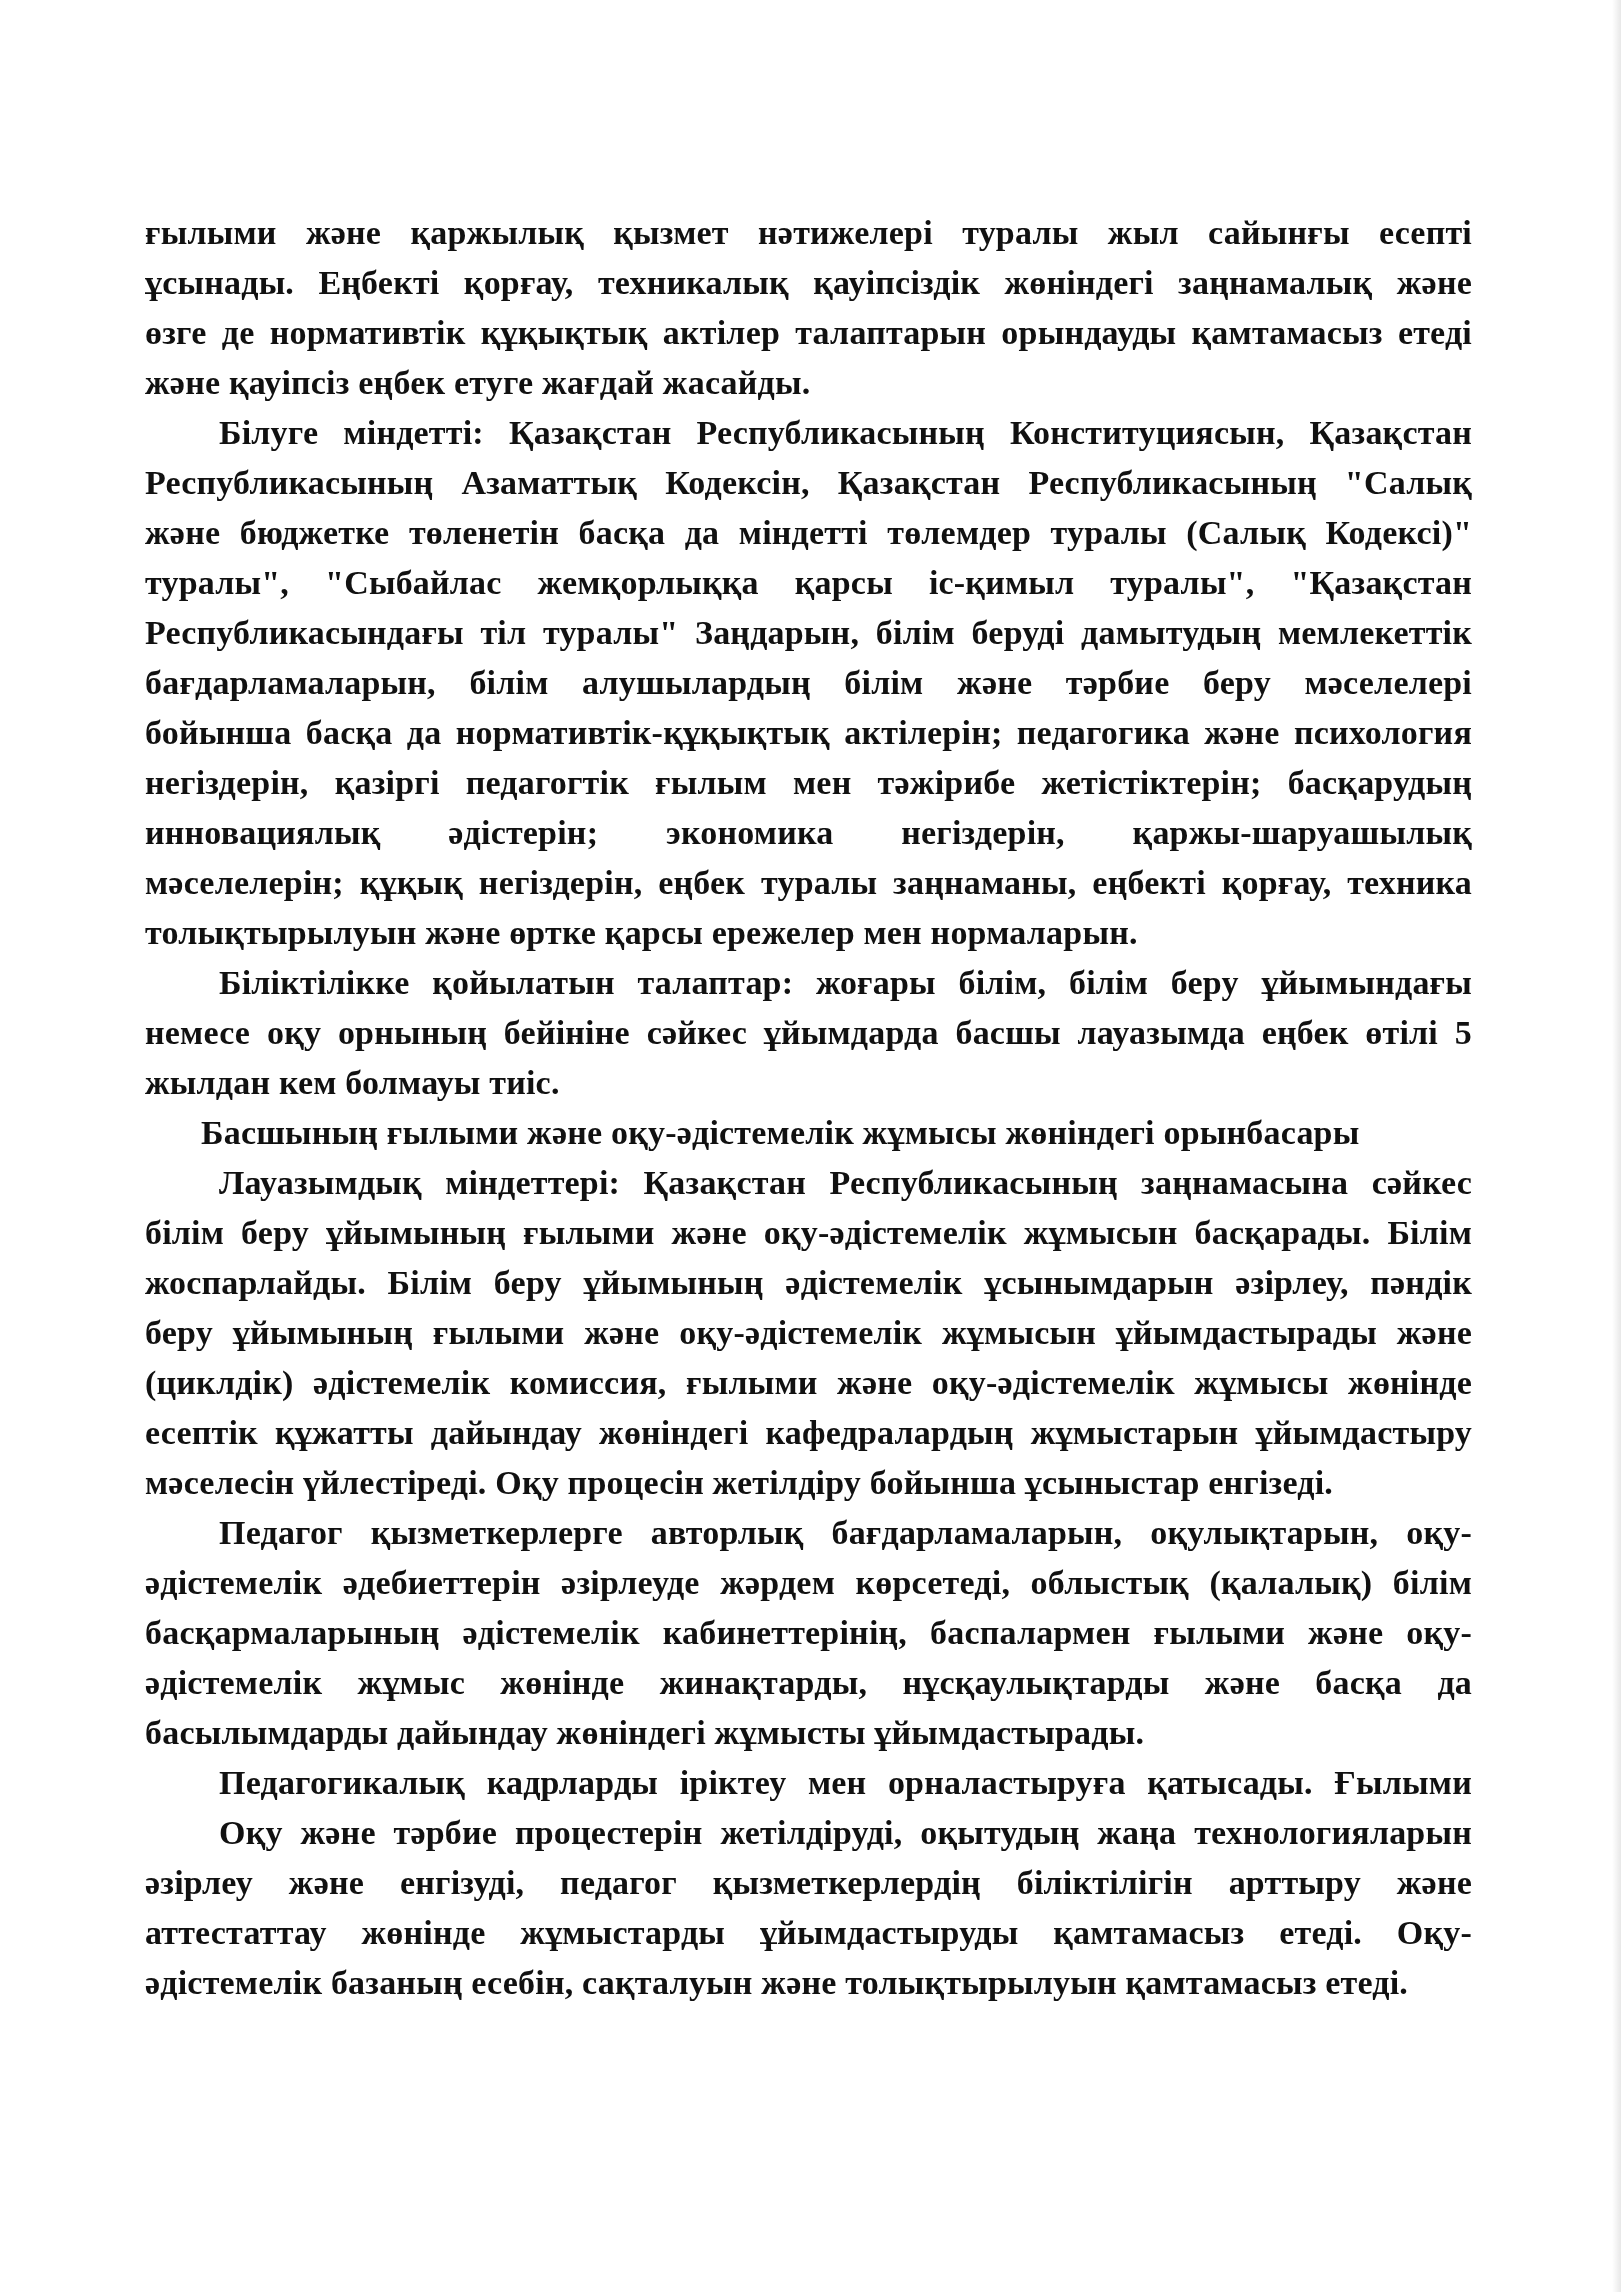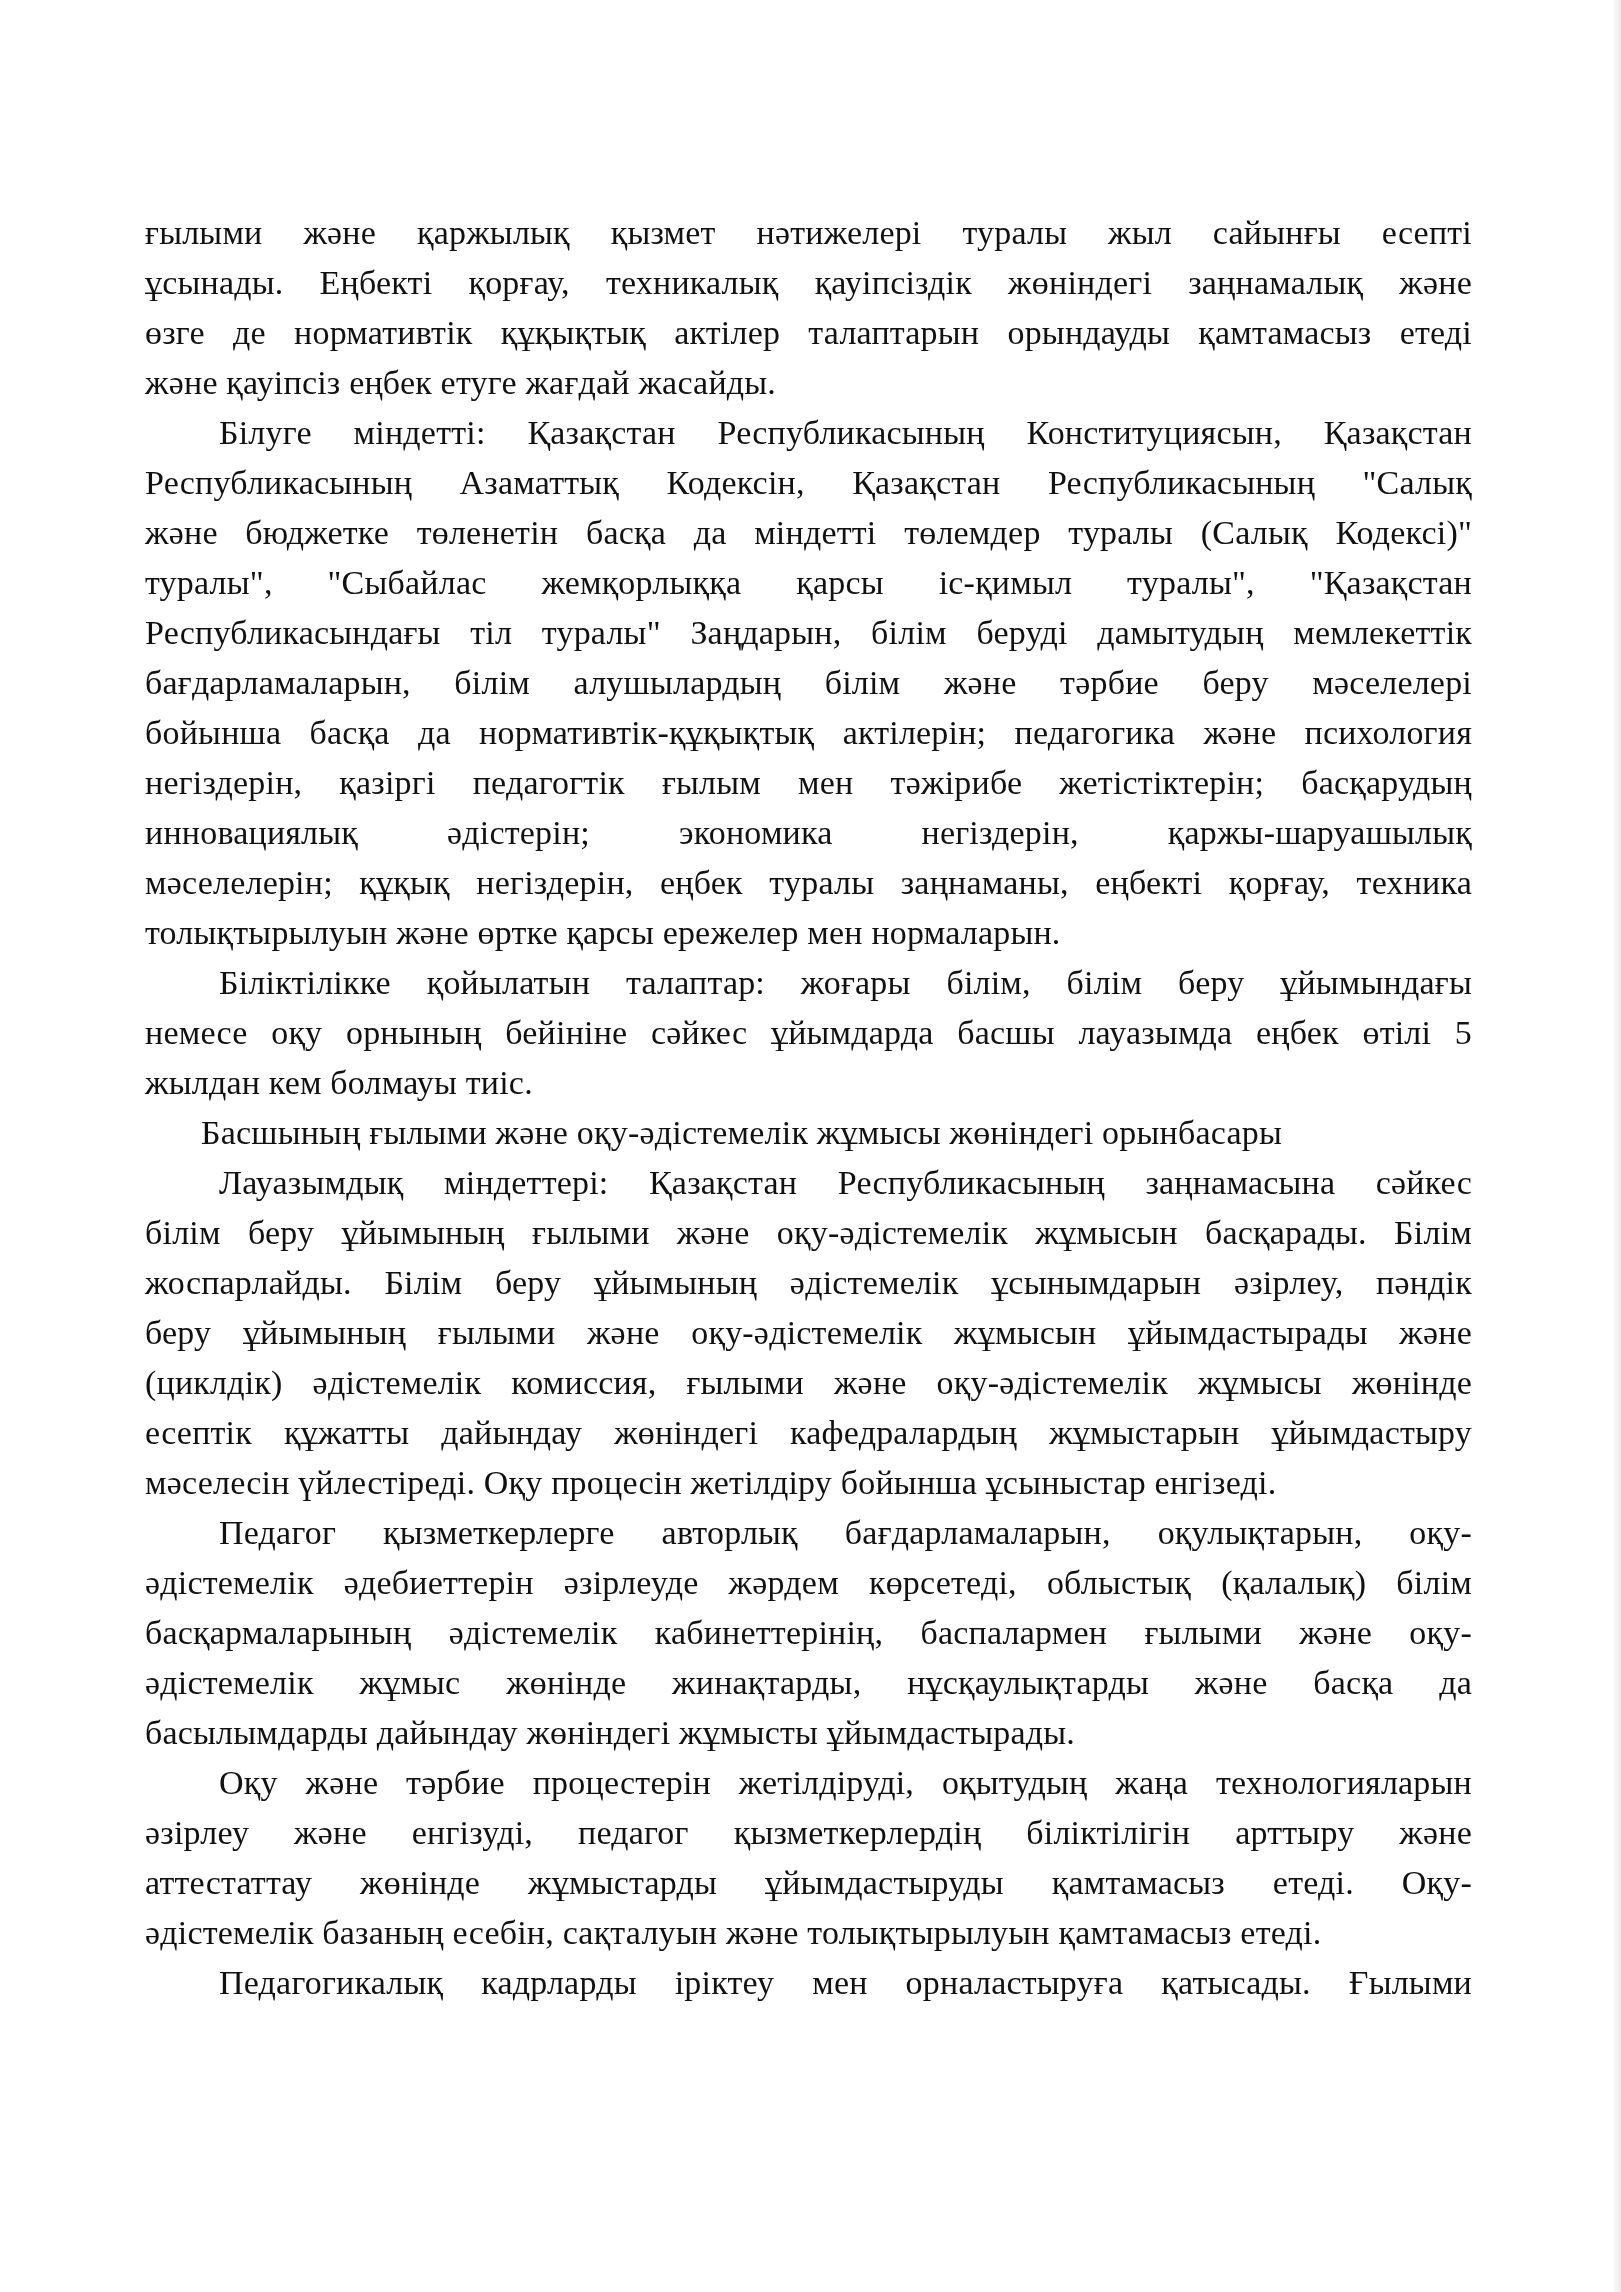--- a/index.html
+++ b/index.html
@@ -8,20 +8,21 @@
     background: #ffffff;
   }
   .page {
     position: relative;
     width: 1621px;
     height: 2293px;
     background: #ffffff;
     color: #111111;
     font-family: "Liberation Serif", "DejaVu Serif", serif;
     overflow: hidden;
+    font-weight: bold;
   }
   
   .page::after {
     content: "";
     position: absolute;
     top: 0;
     right: 0;
     width: 8.8px;
     height: 100%;
     background: linear-gradient(to right, rgba(0,0,0,0), rgba(0,0,0,0.09));
@@ -96,23 +97,23 @@
         <div class="line line-end">мәселесін үйлестіреді. Оқу процесін жетілдіру бойынша ұсыныстар енгізеді.</div>
       </div>
       <div class="paragraph body">
         <div class="line line-full indent">Педагог қызметкерлерге авторлық бағдарламаларын, оқулықтарын, оқу-</div>
         <div class="line line-full">әдістемелік әдебиеттерін әзірлеуде жәрдем көрсетеді, облыстық (қалалық) білім</div>
         <div class="line line-full">басқармаларының әдістемелік кабинеттерінің, баспалармен ғылыми және оқу-</div>
         <div class="line line-full">әдістемелік жұмыс жөнінде жинақтарды, нұсқаулықтарды және басқа да</div>
         <div class="line line-end">басылымдарды дайындау жөніндегі жұмысты ұйымдастырады.</div>
       </div>
       <div class="paragraph body">
+        <div class="line line-full indent">Педагогикалық кадрларды іріктеу мен орналастыруға қатысады. Ғылыми</div>
+      </div>
+      <div class="paragraph body">
         <div class="line line-full indent">Оқу және тәрбие процестерін жетілдіруді, оқытудың жаңа технологияларын</div>
         <div class="line line-full">әзірлеу және енгізуді, педагог қызметкерлердің біліктілігін арттыру және</div>
         <div class="line line-full">аттестаттау жөнінде жұмыстарды ұйымдастыруды қамтамасыз етеді. Оқу-</div>
         <div class="line line-end">әдістемелік базаның есебін, сақталуын және толықтырылуын қамтамасыз етеді.</div>
-      </div>
-      <div class="paragraph body">
-        <div class="line line-full indent">Педагогикалық кадрларды іріктеу мен орналастыруға қатысады. Ғылыми</div>
       </div>
     </div>
 </div>
 
 
 </body></html>

